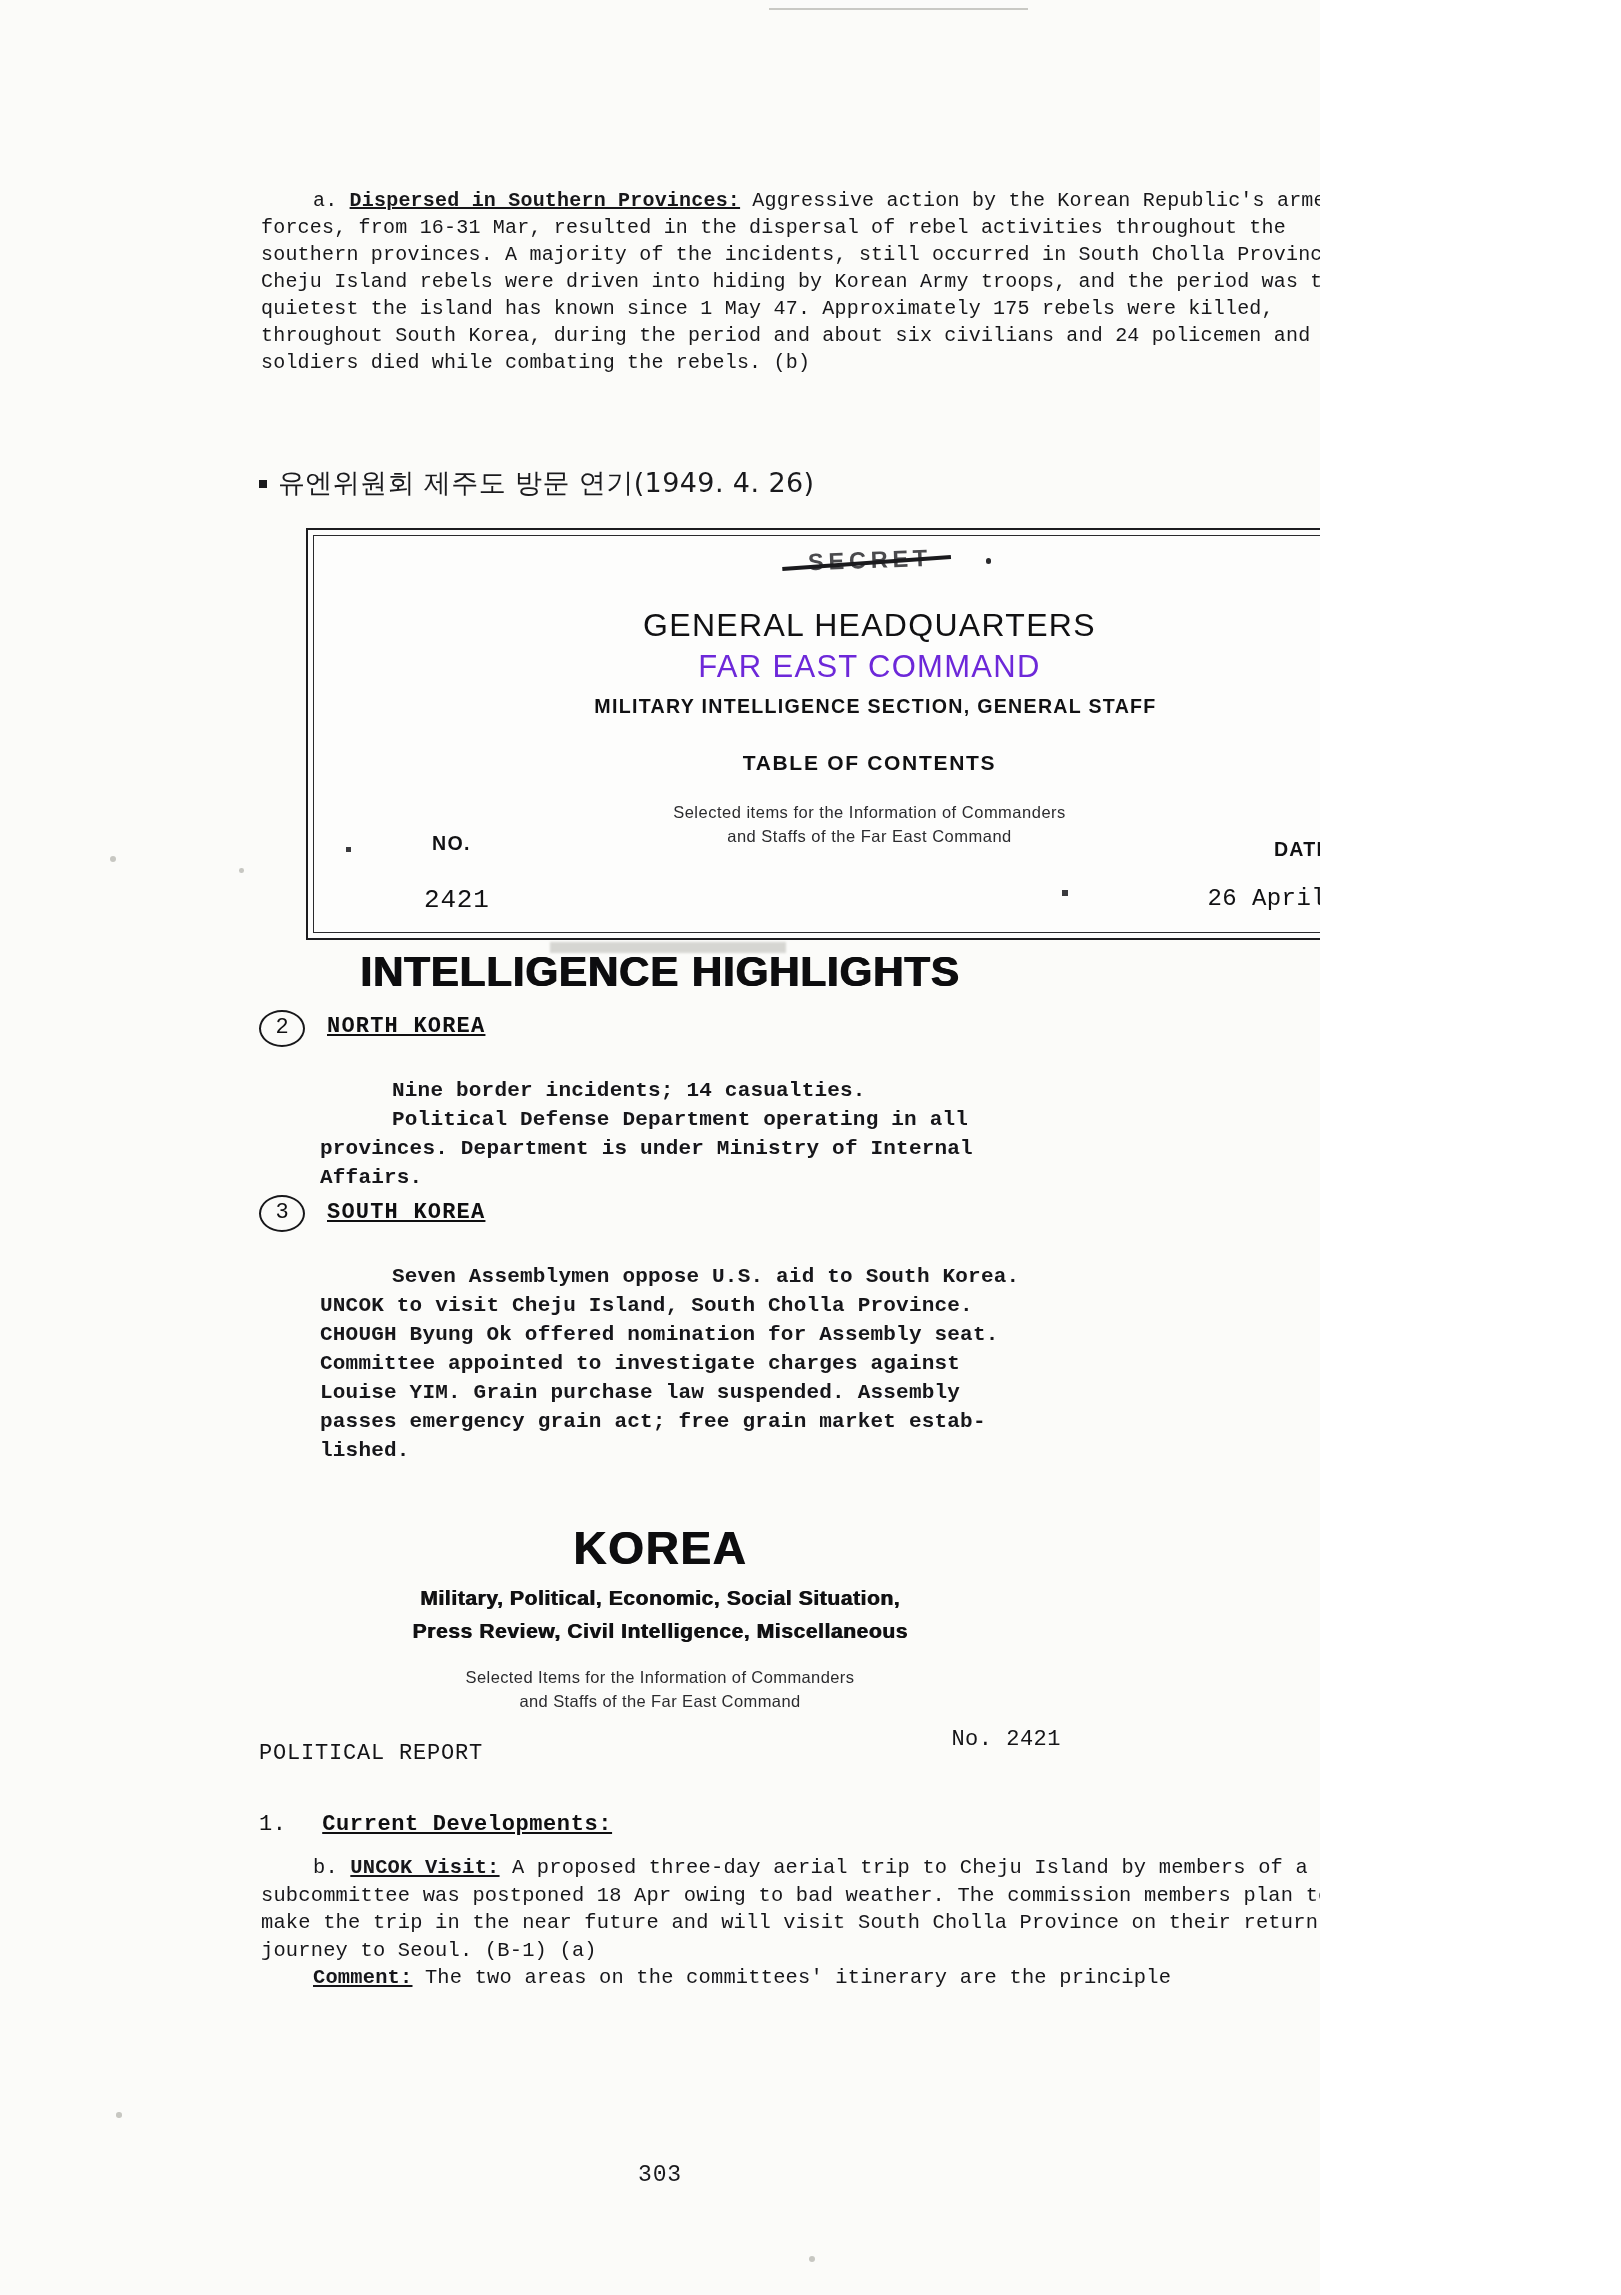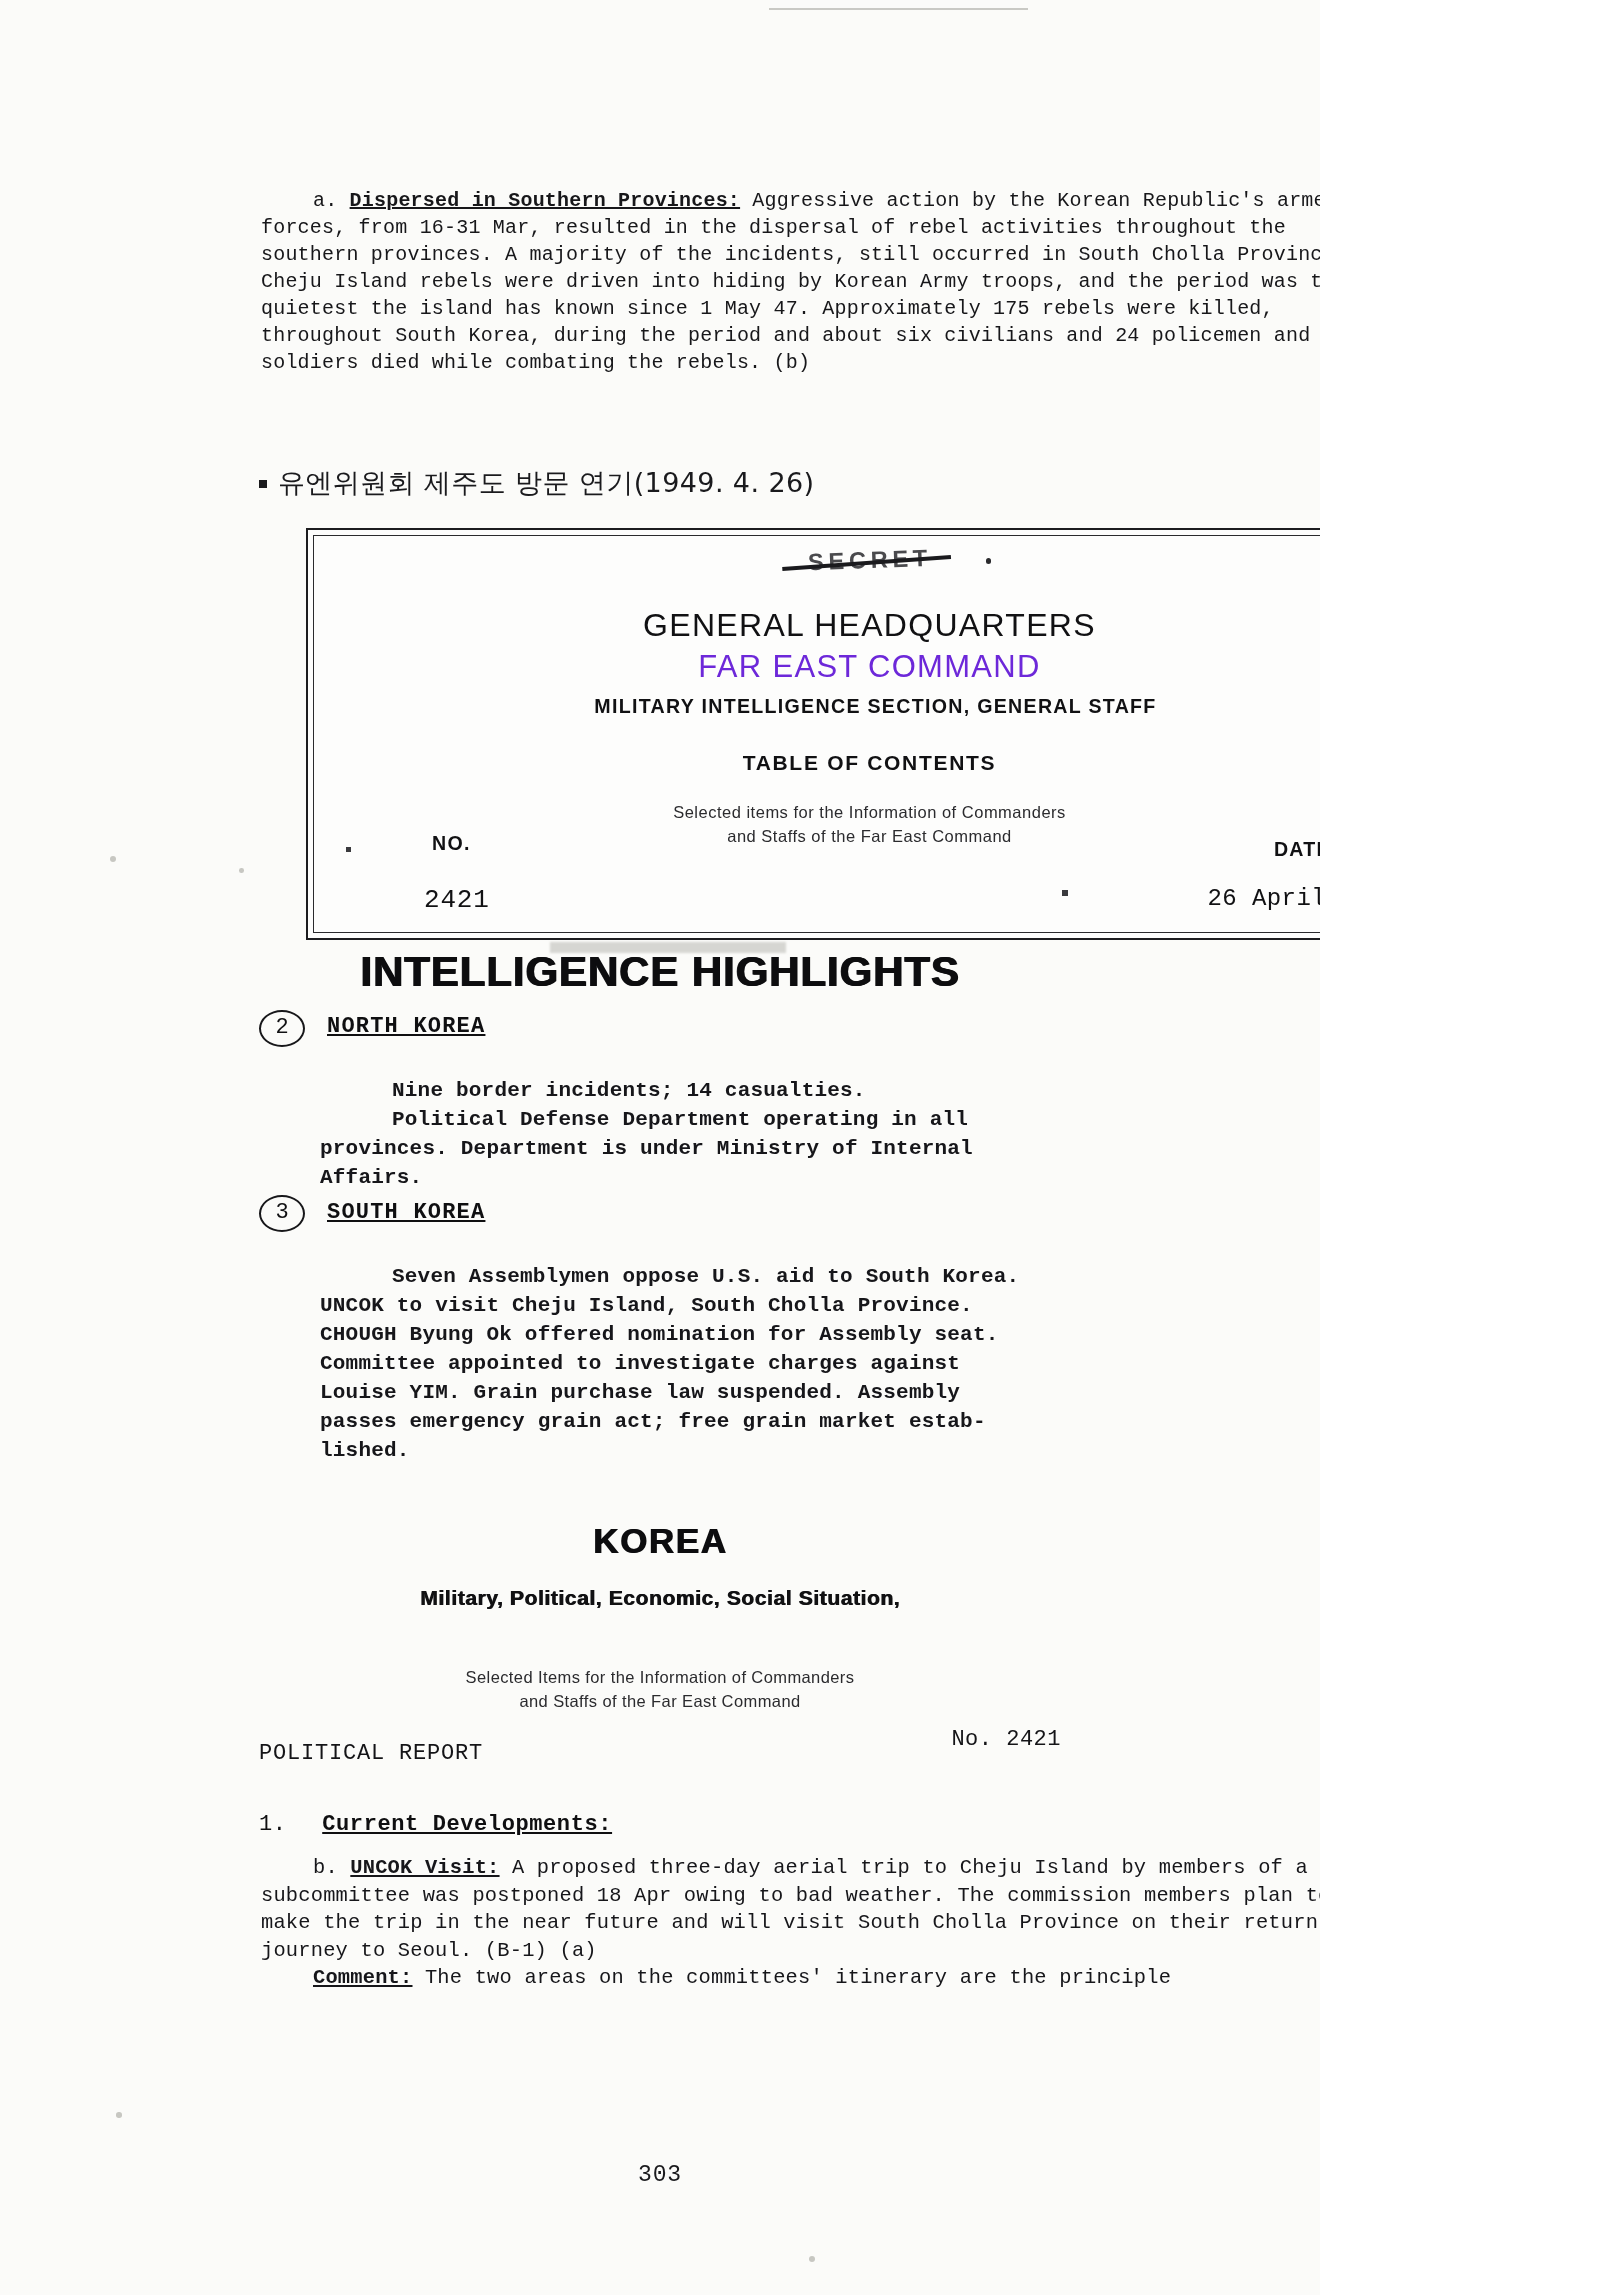--- a/index.html
+++ b/index.html
@@ -287,21 +287,21 @@
     font-weight: 700;
   }
 
   
   .korea-title {
     position: absolute;
     left: 0;
     right: 0;
     top: 1521px;
     text-align: center;
-    font-size: 35px;
+    font-size: 46px;
     font-weight: 700;
     letter-spacing: 1.6px;
     color: #0d0d0f;
     text-shadow: 1.1px 0 0 #0d0d0f;
   }
   .korea-sub1 {
     position: absolute;
     left: 0;
     right: 0;
     top: 1586px;
@@ -470,20 +470,21 @@
     <div><span class="bold-ink">UNCOK to visit Cheju Island, South Cholla Province.</span></div>
     <div><span class="bold-ink">CHOUGH Byung Ok offered nomination for Assembly seat.</span></div>
     <div><span class="bold-ink">Committee appointed to investigate charges against</span></div>
     <div><span class="bold-ink">Louise YIM. Grain purchase law suspended. Assembly</span></div>
     <div><span class="bold-ink">passes emergency grain act; free grain market estab-</span></div>
     <div><span class="bold-ink">lished.</span></div>
   </div>
 
   <div class="korea-title">KOREA</div>
   <div class="korea-sub1">Military, Political, Economic, Social Situation,</div>
+  <div class="korea-sub2">Press Review, Civil Intelligence, Miscellaneous</div>
   <div class="korea-sel">
     <div>Selected Items for the Information of Commanders</div>
     <div>and Staffs of the Far East Command</div>
   </div>
 
   <div class="pol-report">POLITICAL REPORT</div>
   <div class="doc-no">No. 2421</div>
 
   <div class="item1">
     <span>1.</span>

